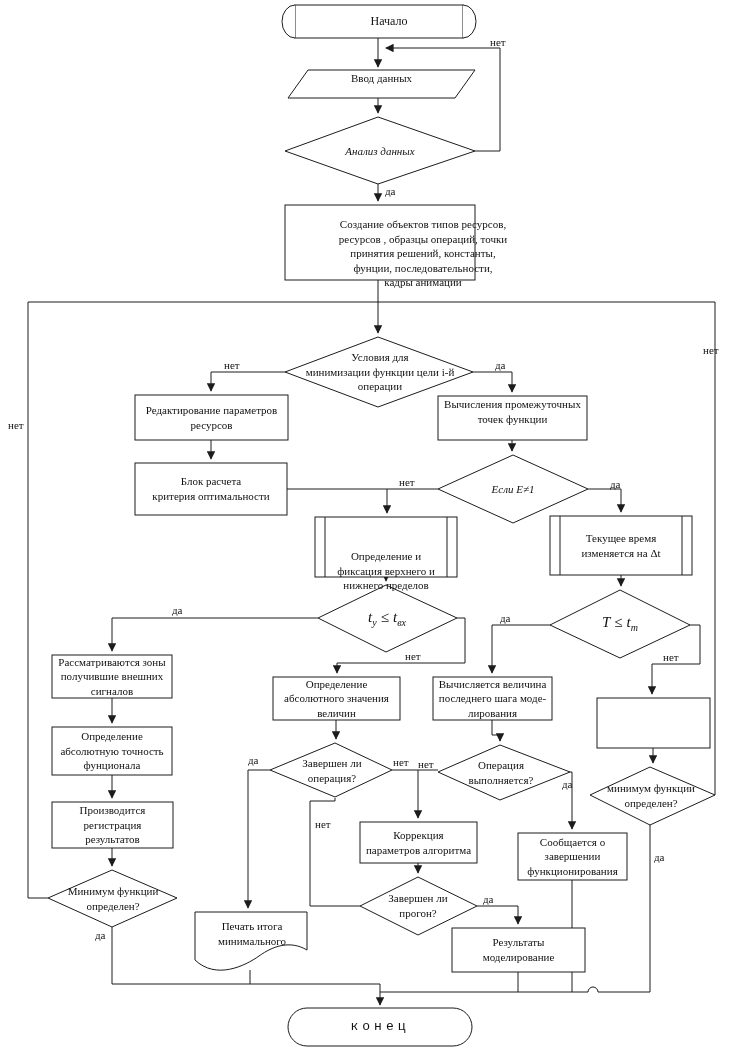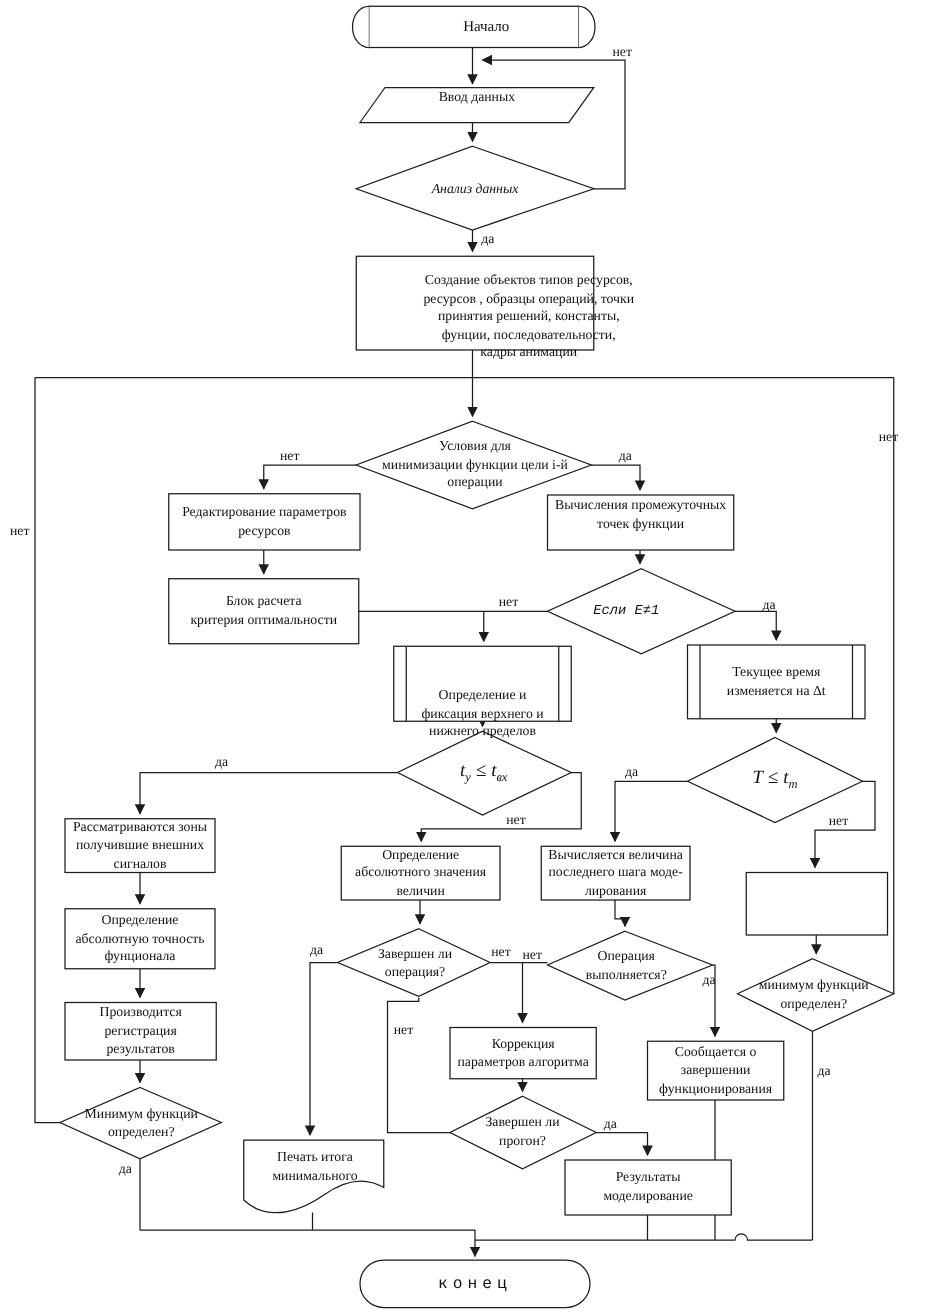--- a/index.html
+++ b/index.html
@@ -131,21 +131,21 @@
 кадры анимации</div>
   <div class="node-label" style="left:295px;top:340px;width:170px;height:64px;">Условия для
 минимизации функции цели   i-й
 операции</div>
   <div class="node-label" style="left:135px;top:395px;width:153px;height:45px;">Редактирование параметров
 ресурсов</div>
   <div class="node-label" style="left:438px;top:396px;width:149px;height:32px;">Вычисления промежуточных
 точек функции</div>
   <div class="node-label" style="left:135px;top:463px;width:152px;height:52px;">Блок расчета
 критерия оптимальности</div>
-  <div class="node-label italic" style="left:436px;top:462px;width:130px;height:54px;font-family:Liberation Mono, monospace;">Если  Е≠1</div>
+  <div class="node-label italic" style="left:448px;top:462px;width:130px;height:54px;">Если  Е≠1</div>
   <div class="node-label" style="left:325px;top:517px;width:122px;height:60px;margin-top:24px;">Определение и
 фиксация верхнего и
 нижнего пределов</div>
   <div class="node-label" style="left:560px;top:516px;width:122px;height:59px;">Текущее время
 изменяется на Δt</div>
 
   <div class="node-label math" style="left:328px;top:592px;width:118px;height:53px;">
     <span><span>t</span><sub>у</sub><span class="op">≤</span><span>t</span><sub>вх</sub></span>
   </div>
   <div class="node-label math" style="left:558px;top:597px;width:124px;height:54px;">

